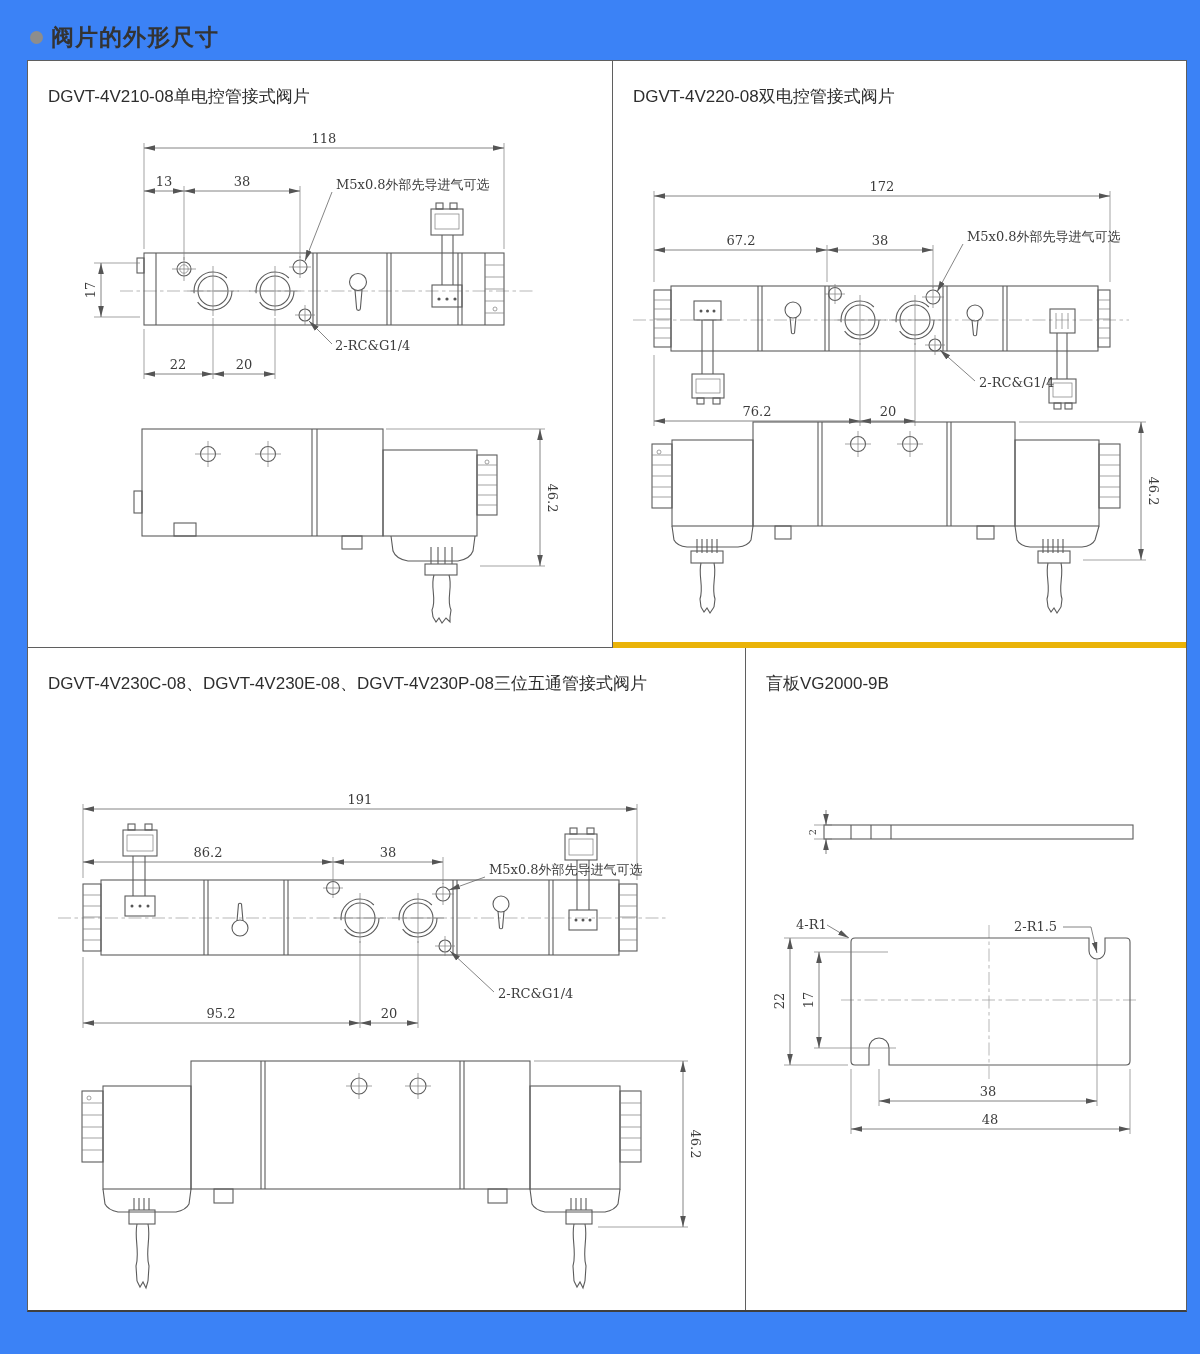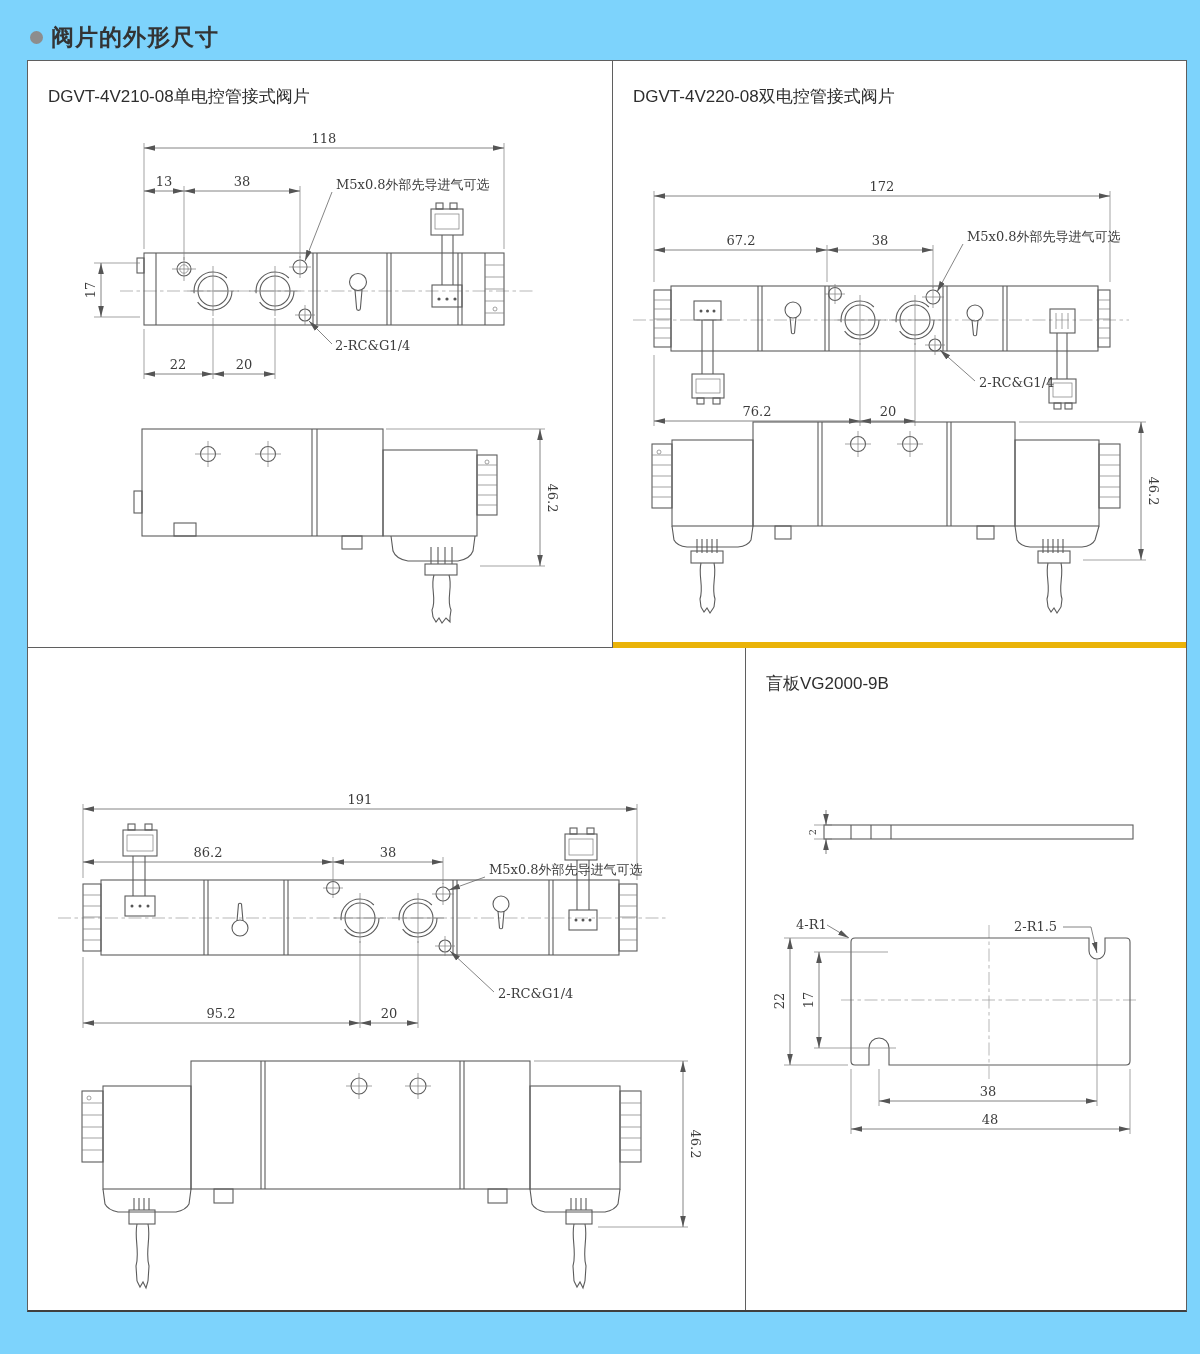--- a/index.html
+++ b/index.html
@@ -1,16 +1,16 @@
 <!DOCTYPE html>
 <html><head>
 <meta charset="utf-8">
 <style>
   html,body{margin:0;padding:0;background:#fff;}
-  #page{position:relative;width:1200px;height:1354px;background:#7dd3fc;overflow:hidden;
+  #page{position:relative;width:1200px;height:1354px;background:#3b82f6;overflow:hidden;
         font-family:"Liberation Sans",sans-serif;}
   
   #hdr{position:absolute;left:30px;top:22px;display:flex;align-items:center;}
   #hdr .bullet{width:13px;height:13px;border-radius:50%;background:#8d8d8d;margin-right:8px;}
   #hdr .t{font-size:23px;font-weight:bold;color:#333;letter-spacing:1px;}
   
   #grid{position:absolute;left:27px;top:60px;width:1158px;height:1249px;
         border:1px solid #5f5f5f;border-bottom:2px solid #3f3f3f;box-sizing:content-box;}
   .cell{position:absolute;box-sizing:border-box;background:#fff;}
   #cellA{left:0;top:0;width:585px;height:587px;border-right:1px solid #5f5f5f;border-bottom:1px solid #5f5f5f;}
@@ -242,20 +242,21 @@
           <rect class="ol" x="162" y="465" width="16" height="13"></rect>
           <rect class="ol" x="364" y="465" width="17" height="13"></rect>
           <path class="tn" d="M406,361 H533 M470,499 H533"></path>
           <line class="dm" x1="528" y1="361" x2="528" y2="499"></line>
           <text class="dt" x="536" y="430" transform="rotate(90 536 430)">46.2</text>
         </g>
       </svg>
     </div>
 
     <div id="cellC" class="cell">
+      <div class="ptitle">DGVT-4V230C-08、DGVT-4V230E-08、DGVT-4V230P-08三位五通管接式阀片</div>
       <svg width="718" height="661" viewBox="0 0 718 661">
         <g>
           <line class="cl" x1="30" y1="270" x2="640" y2="270"></line>
           <rect class="ol" x="55" y="236" width="18" height="67"></rect>
           <path class="tn" d="M55,247 H73 M55,258 H73 M55,269 H73 M55,281 H73 M55,292 H73"></path>
           <rect class="ol" x="73" y="232" width="518" height="75"></rect>
           <rect class="ol" x="591" y="236" width="18" height="67"></rect>
           <path class="tn" d="M591,247 H609 M591,258 H609 M591,269 H609 M591,281 H609 M591,292 H609"></path>
           <path class="ol" d="M176,232 V307 M180,232 V307 M256,232 V307 M260,232 V307 M425,232 V307 M429,232 V307 M521,232 V307 M525,232 V307"></path>
           <g>

